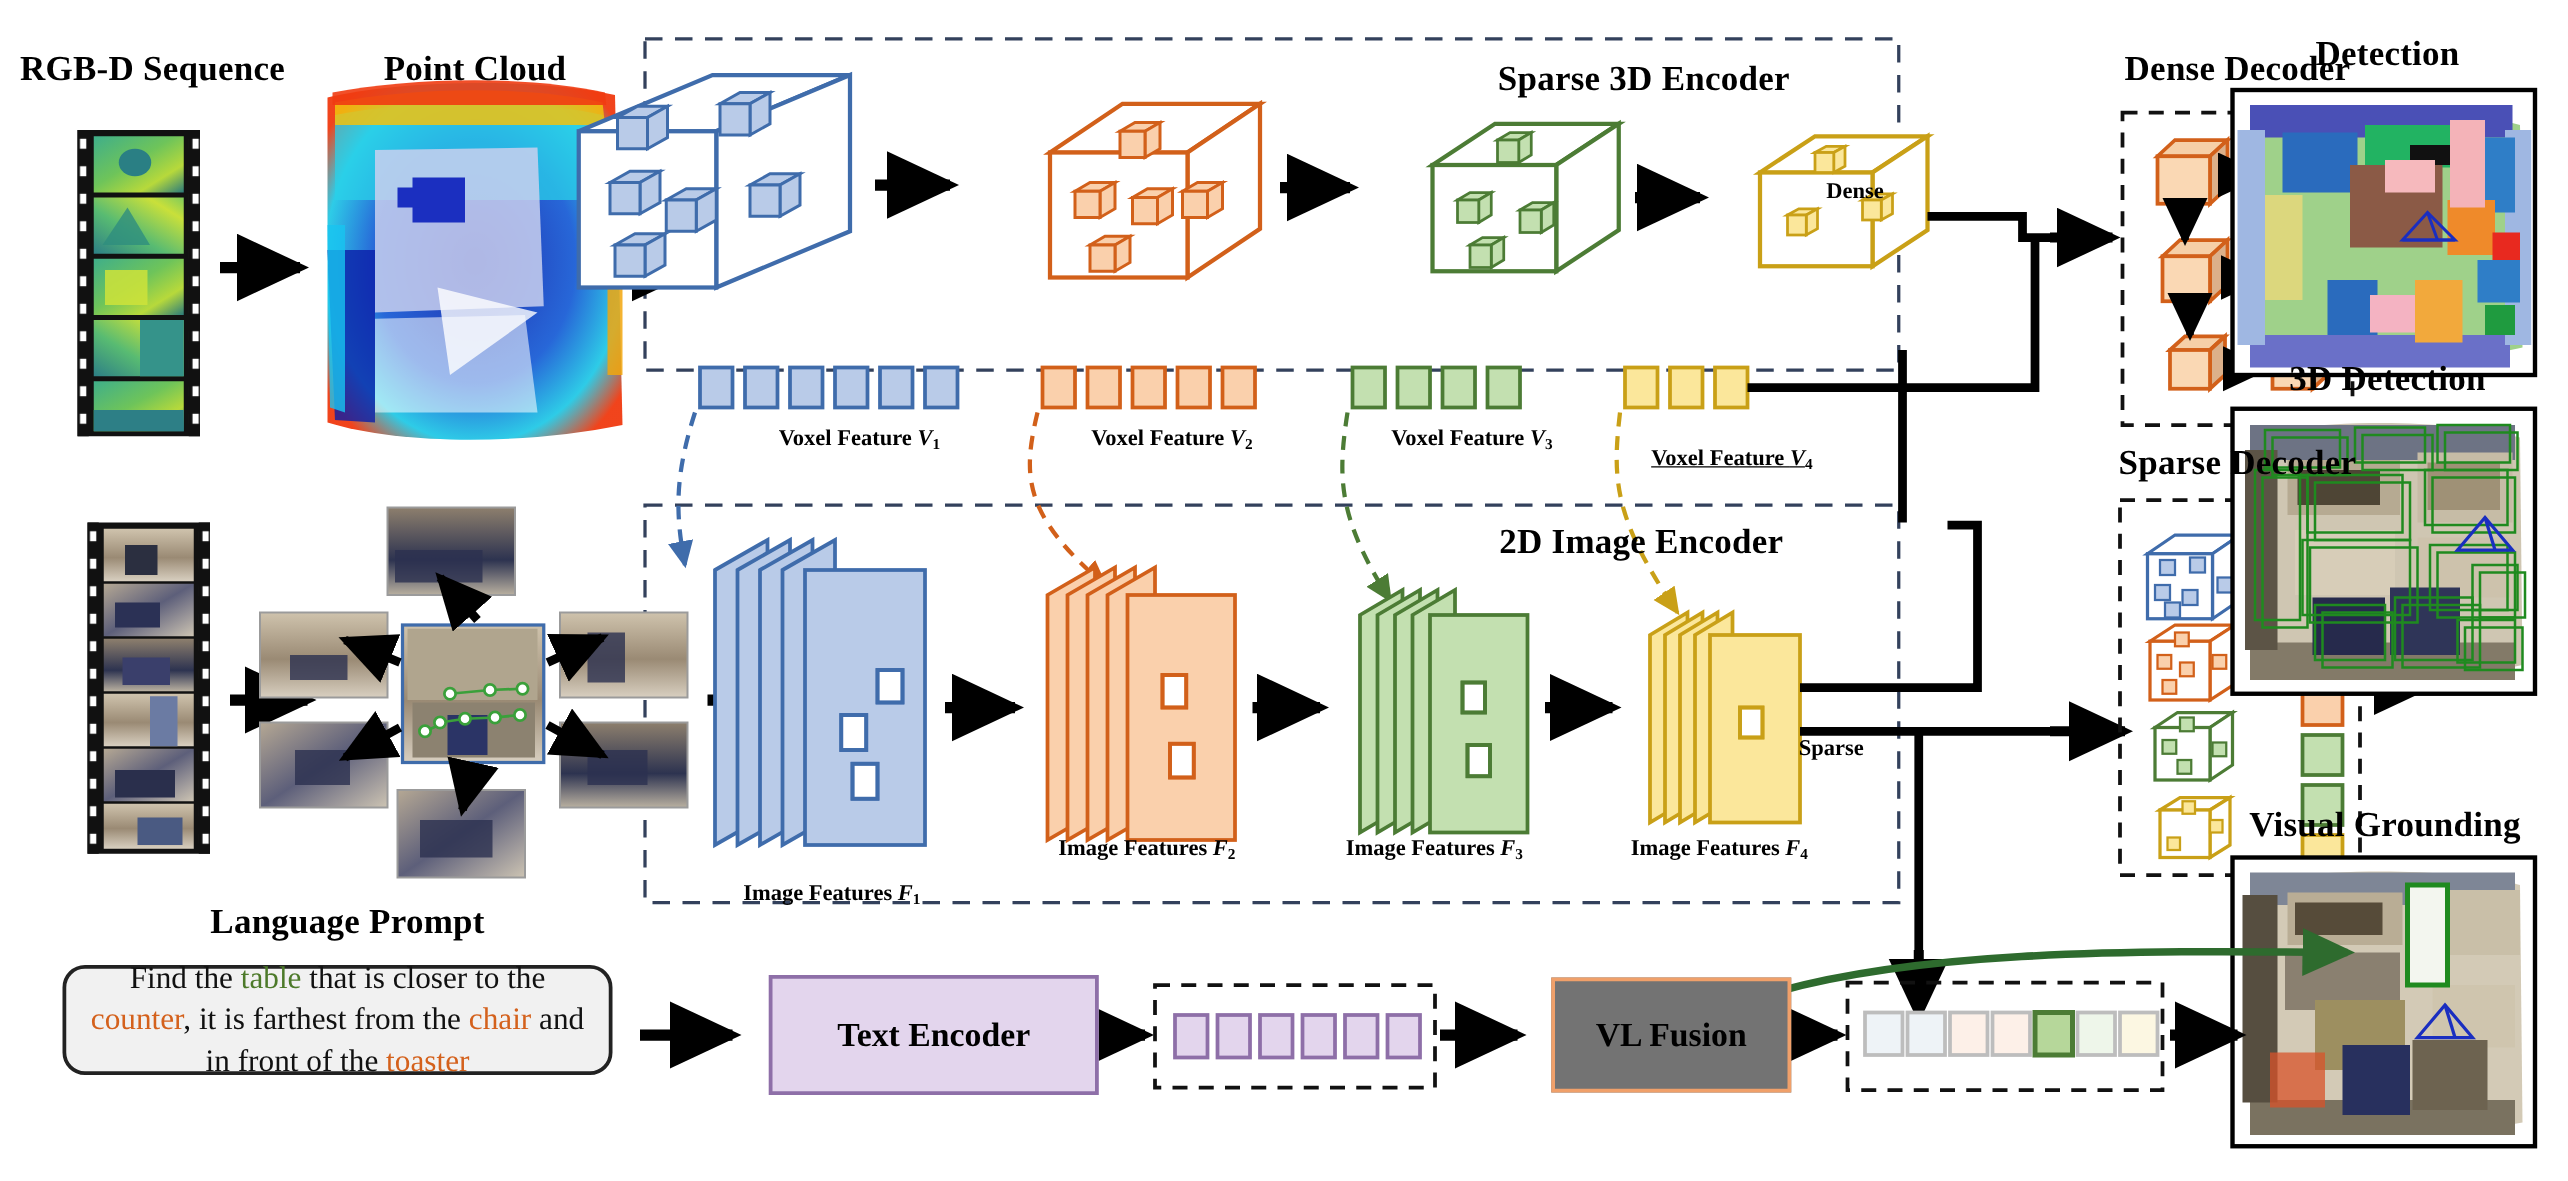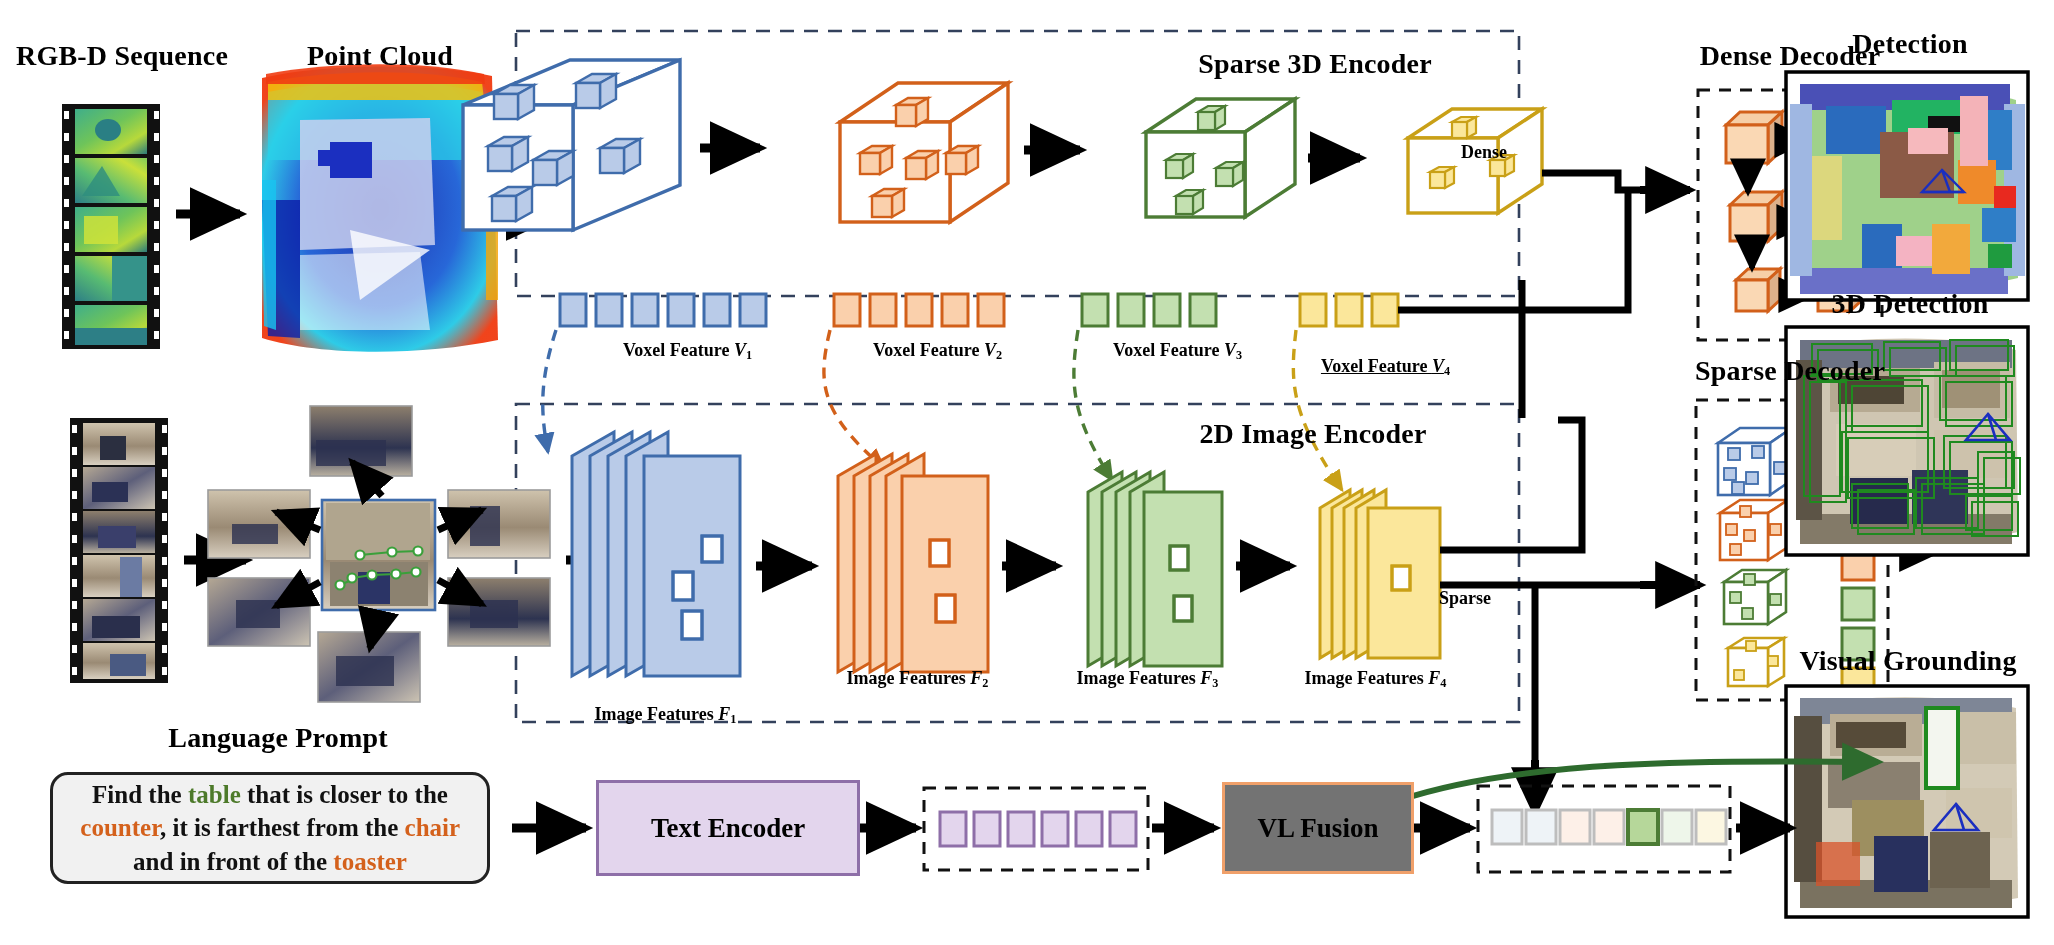--- a/index.html
+++ b/index.html
@@ -11,21 +11,21 @@
   .lbl{font-weight:bold;font-size:18px;text-align:center;white-space:nowrap;}
   .lbl i{font-style:italic;}
   .lbl sub{font-size:.68em;font-style:normal;vertical-align:-.28em;}
   svg{display:block;overflow:visible;}
   .prompt{
     border:3px solid #222;border-radius:18px;background:#f1f1f1;
     box-sizing:border-box;display:flex;align-items:center;justify-content:center;
     font-size:25px;line-height:1.33;text-align:center;padding:6px 14px;
   }
   .procbox{box-sizing:border-box;display:flex;align-items:center;justify-content:center;
-    font-weight:bold;font-size:27px;}
+    font-weight:bold;font-size:27px;margin-left:19px;}
 </style>
 </head>
 <body>
 
 <div class="stage">
 
 <svg class="abs" style="left:0;top:0" width="2054" height="945">
   <defs>
     <marker id="ah" markerWidth="7" markerHeight="7" refX="5.6" refY="3" orient="auto">
       <path d="M0,0 L6.4,3 L0,6 Z" fill="#000"></path>
@@ -731,21 +731,21 @@
 <div class="abs lbl" style="left:1020px;top:668px;width:255px;">
   <span>Image Features </span><i>F</i><sub>3</sub>
 </div>
 <div class="abs lbl" style="left:1248px;top:668px;width:255px;">
   <span>Image Features </span><i>F</i><sub>4</sub>
 </div>
 
 <div class="abs lbl" style="left:1424px;top:142px;width:120px;">Dense</div>
 <div class="abs lbl" style="left:1400px;top:588px;width:130px;">Sparse</div>
 
-<div class="abs prompt" style="left:50px;top:772px;width:440px;height:112px;font-weight:bold;">
+<div class="abs prompt" style="left:50px;top:772px;width:440px;height:88px;">
   <div>
     <span style="color:#111">Find the </span><span style="color:#4d7a2a">table</span><span style="color:#111"> that is closer to the </span><span style="color:#d4611c">counter</span><span style="color:#111">, it is farthest from the </span><span style="color:#d4611c">chair</span><span style="color:#111"> and in front of the </span><span style="color:#d4611c">toaster</span>
   </div>
 </div>
 
 <div class="abs procbox" style="left:596px;top:780px;width:264px;height:96px;background:#e3d5ed;border:3px solid #8e6fa8;">
   <span>Text Encoder</span>
 </div>
 
 <div class="abs procbox" style="left:1222px;top:782px;width:192px;height:92px;background:#737373;border:3px solid #f0a06a;">

